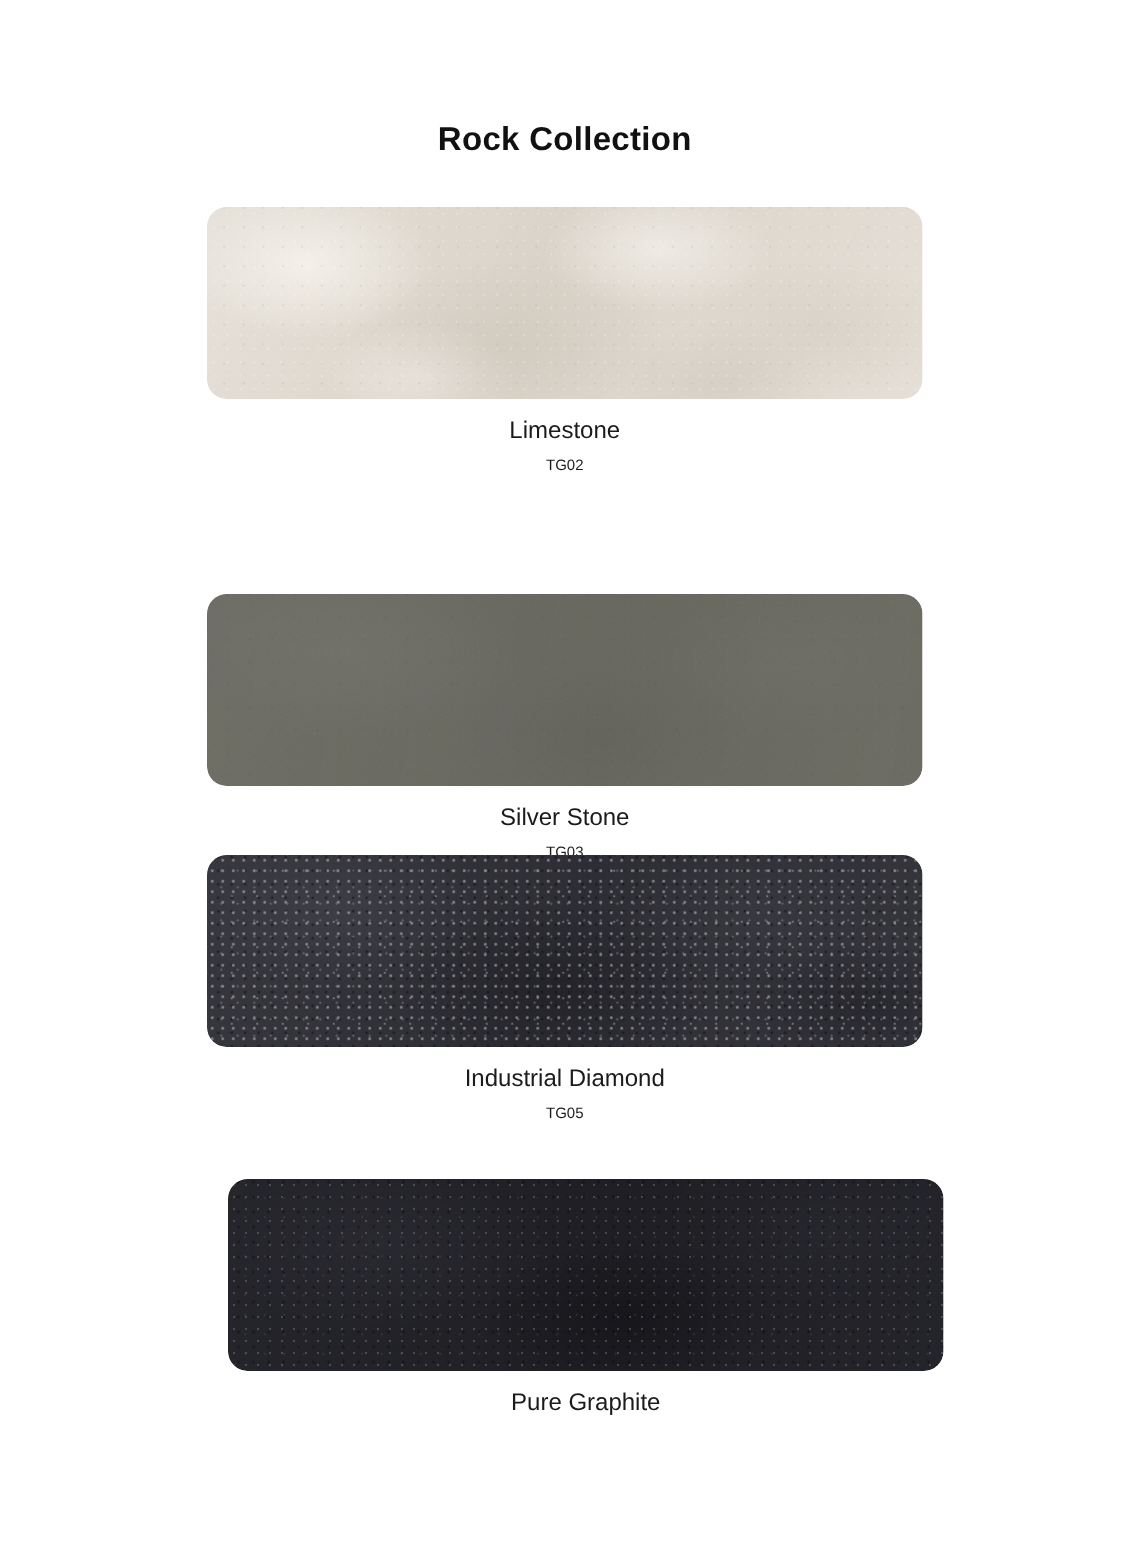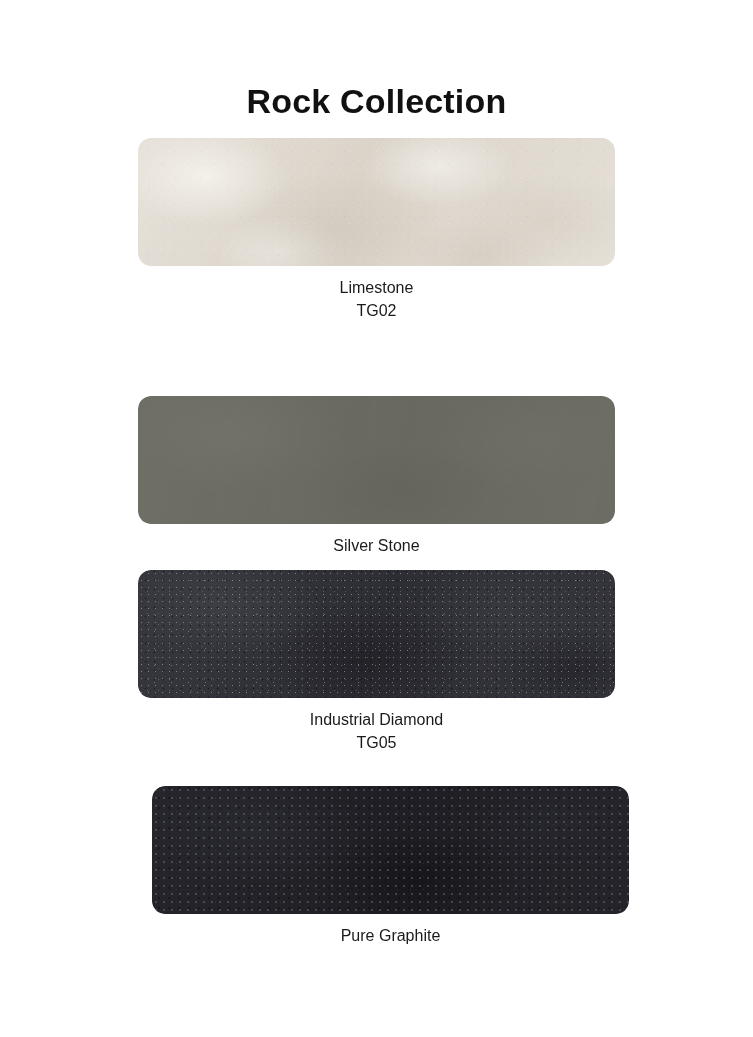--- a/index.html
+++ b/index.html
@@ -24,21 +24,21 @@
     box-sizing: border-box;
   }
 
   
   .page-title {
     position: absolute;
     left: 0;
     top: 56px;
     width: 753px;
     text-align: center;
-    font-size: 34px;
+    font-size: 22px;
     font-weight: bold;
     letter-spacing: 0.2px;
     color: #111111;
     line-height: 44px;
     white-space: nowrap;
   }
 
   
   .swatch-list {
     position: absolute;
@@ -171,21 +171,21 @@
     margin-top: 10px;
   }
   .swatch-name {
     font-size: 16px;
     font-weight: normal;
     line-height: 23px;
     color: #1b1b1b;
     white-space: nowrap;
   }
   .swatch-code {
-    font-size: 16px;
+    font-size: 10px;
     font-weight: normal;
     line-height: 24px;
     color: #1b1b1b;
     white-space: nowrap;
   }
 </style>
 </head>
 <body>
 
 <div class="page">
@@ -207,20 +207,21 @@
     </div>
 
     <div class="swatch-entry e1">
       <div class="swatch-chip chip-1">
         <div class="base" style="background-color: rgb(107, 107, 99);"></div>
         <div class="mottle"></div>
         <div class="speckle"></div>
       </div>
       <div class="swatch-caption">
         <div class="swatch-name">Silver Stone</div>
+        <div class="swatch-code">TG03</div>
       </div>
     </div>
 
     <div class="swatch-entry e2">
       <div class="swatch-chip chip-2">
         <div class="base" style="background-color: rgb(51, 51, 58);"></div>
         <div class="mottle"></div>
         <div class="speckle"></div>
       </div>
       <div class="swatch-caption">

